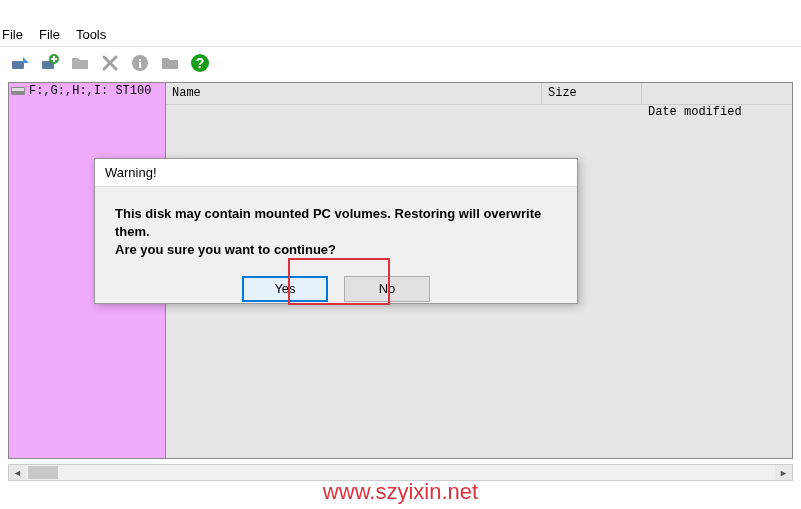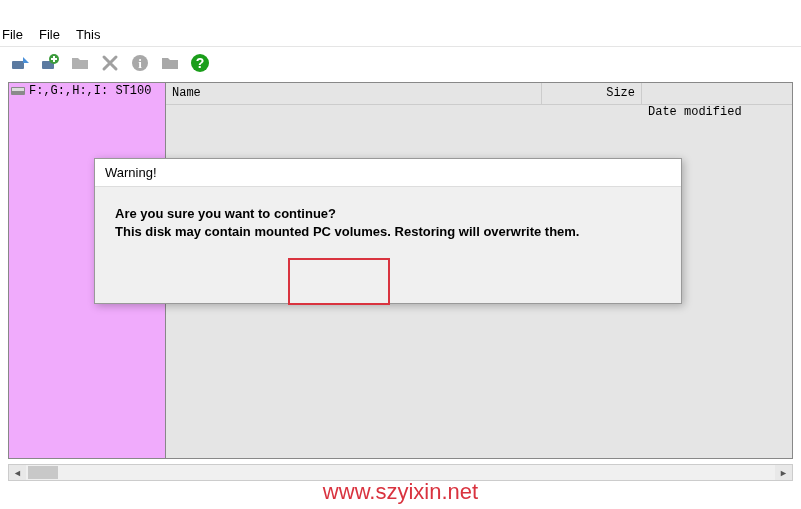--- a/index.html
+++ b/index.html
@@ -70,21 +70,21 @@
       border-bottom: 1px solid #ccc;
       font-family: "Courier New", monospace;
       font-size: 12px;
       height: 22px;
     }
     .th {
       padding: 3px 6px;
       border-right: 1px solid #ccc;
     }
     .th-name { flex: 1; }
-    .th-size { width: 100px; text-align: right; }
+    .th-size { width: 100px; }
     .th-date { width: 150px; border-right: none; margin-top: 19px; }
     .hscroll {
       position: absolute;
       bottom: 28px;
       left: 8px;
       right: 8px;
       height: 17px;
       background: #f0f0f0;
       border: 1px solid #ccc;
       display: flex;
@@ -104,21 +104,21 @@
       width: 30px;
       height: 13px;
       background: #c8c8c8;
       margin-left: 2px;
     }
     .hscroll-track { flex: 1; }
     .dialog {
       position: absolute;
       top: 158px;
       left: 94px;
-      width: 588px;
+      width: 484px;
       height: 146px;
       background: #f0f0f0;
       border: 1px solid #999;
       box-shadow: 2px 2px 8px rgba(0,0,0,0.25);
     }
     .dialog-title {
       padding: 6px 10px;
       font-size: 13px;
       background: #fff;
       border-bottom: 1px solid #ddd;
@@ -172,21 +172,21 @@
       font-family: Liberation Sans, sans-serif;
       pointer-events: none;
     }
   </style>
 </head>
 <body>
 
 <div class="menubar">
   <span>File</span>
   <span>File</span>
-  <span>This</span>
+  <span>Tools</span>
 </div>
 
 <div class="toolbar">
   <span class="icon">
     <svg viewBox="0 0 20 20" width="20" height="20">
         <rect x="2" y="8" width="12" height="8" fill="#5b7aa0" rx="1"></rect>
         <path d="M13 4 L19 10 L13 10 Z" fill="#4a90d9"></path>
       </svg>
   </span>
   <span class="icon">
@@ -249,20 +249,24 @@
   <div class="hscroll-thumb"></div>
   <div class="hscroll-track"></div>
   <div class="hscroll-btn">►</div>
 </div>
 
 <div class="watermark-bg">http://www.szyixin.net</div>
 
 <div class="dialog">
   <div class="dialog-title">Warning!</div>
   <div class="dialog-body">
+    <div>This disk may contain mounted PC volumes. Restoring will overwrite them.</div>
     <div>Are you sure you want to continue?</div>
-    <div>This disk may contain mounted PC volumes. Restoring will overwrite them.</div>
+  </div>
+  <div class="dialog-buttons">
+    <button class="btn btn-yes">Yes</button>
+    <button class="btn">No</button>
   </div>
 </div>
 
 <div class="red-box" style="top:258px;left:288px;width:102px;height:47px;"></div>
 
 <div class="watermark-footer">www.szyixin.net</div>
 
 </body></html>

